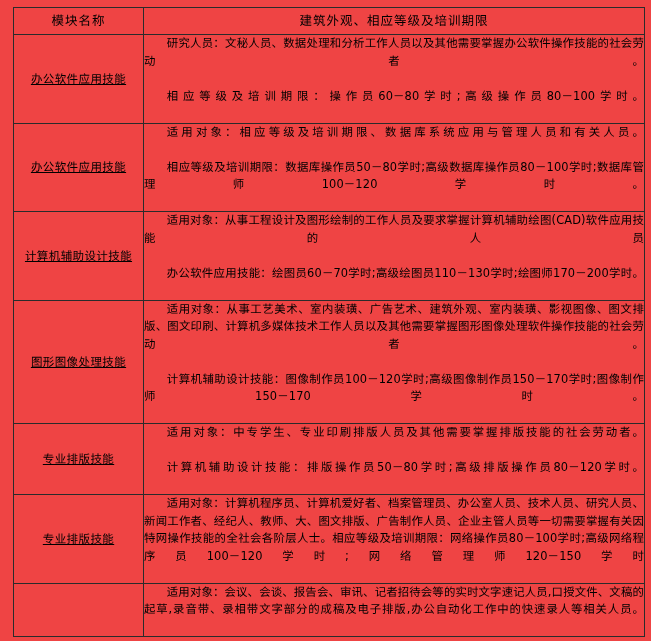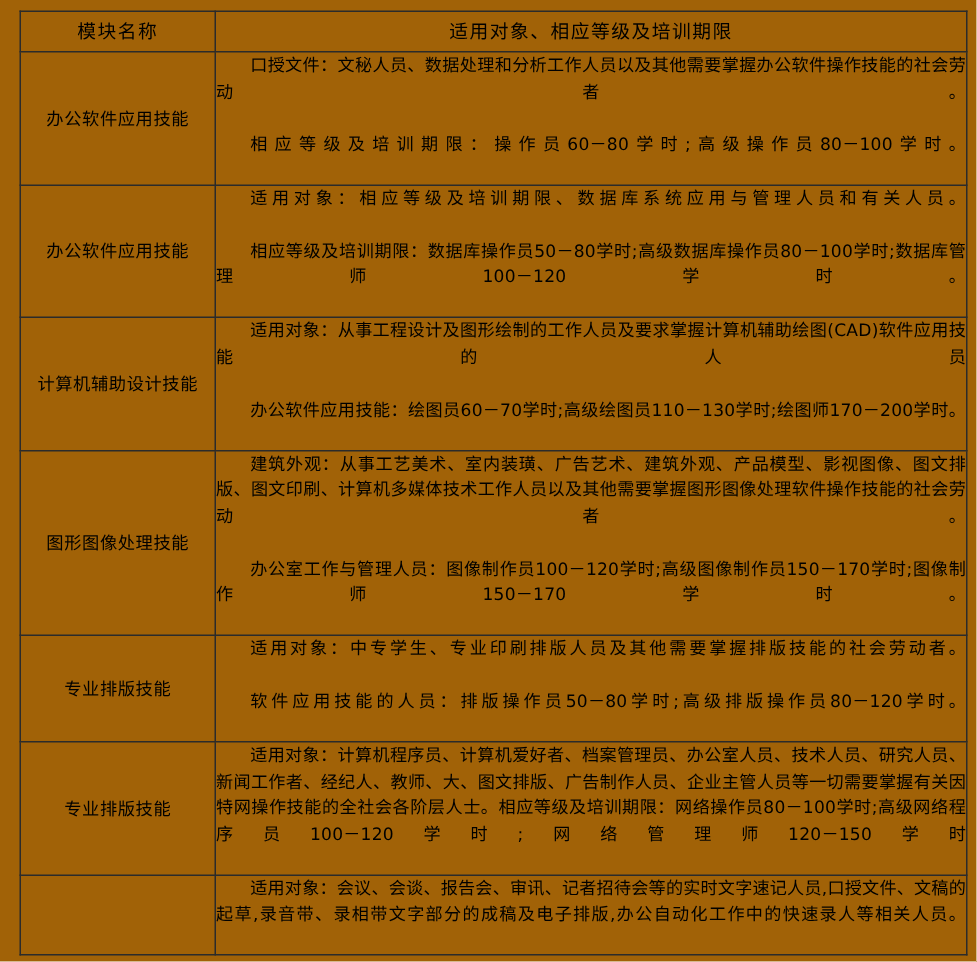--- a/index.html
+++ b/index.html
@@ -10,21 +10,21 @@
   }
   body {
     font-family: "DejaVu Sans", "Liberation Sans", sans-serif;
     color: #000000;
     -webkit-font-smoothing: none;
   }
   #page {
     width: 651px;
     height: 641px;
     position: relative;
-    background: #a16207;
+    background: #ef4444;
     overflow: hidden;
     box-sizing: border-box;
   }
   table.skills-table {
     border-collapse: collapse;
     width: 631px;
     margin: 7px 0 0 13px;
     table-layout: fixed;
     border: 1px solid #2b2b2b;
   }
@@ -51,20 +51,21 @@
     line-height: 24px;
   }
 
   
   td.module {
     text-align: center;
     font-size: 11.5px;
     line-height: 16px;
     padding: 2px 4px;
     letter-spacing: 0.4px;
+    text-decoration: underline;
   }
   td.module .mod-txt {
     display: block;
   }
 
   
   td.detail {
     font-size: 11.4px;
     line-height: 17.5px;
     padding: 3px 5px 3px 6px;
@@ -94,31 +95,31 @@
     <colgroup>
       <col class="c-module">
       <col class="c-detail">
     </colgroup>
     <thead>
       <tr>
         <th>
           <span class="hdr-txt">模块名称</span>
         </th>
         <th>
-          <span class="hdr-txt">适用对象、相应等级及培训期限</span>
+          <span class="hdr-txt">建筑外观、相应等级及培训期限</span>
         </th>
       </tr>
     </thead>
     <tbody id="table-body">
         <tr>
           <td class="module">
             <span class="mod-txt">办公软件应用技能</span>
           </td>
           <td class="detail">
-            <p>口授文件：文秘人员、数据处理和分析工作人员以及其他需要掌握办公软件操作技能的社会劳动者。</p>
+            <p>研究人员：文秘人员、数据处理和分析工作人员以及其他需要掌握办公软件操作技能的社会劳动者。</p>
             <p>相应等级及培训期限：操作员60－80学时;高级操作员80－100学时。</p>
           </td>
         </tr>
         <tr>
           <td class="module">
             <span class="mod-txt">办公软件应用技能</span>
           </td>
           <td class="detail">
             <p>适用对象：相应等级及培训期限、数据库系统应用与管理人员和有关人员。</p>
             <p>相应等级及培训期限：数据库操作员50－80学时;高级数据库操作员80－100学时;数据库管理师100－120学时。</p>
@@ -131,31 +132,31 @@
           <td class="detail">
             <p>适用对象：从事工程设计及图形绘制的工作人员及要求掌握计算机辅助绘图(CAD)软件应用技能的人员</p>
             <p>办公软件应用技能：绘图员60－70学时;高级绘图员110－130学时;绘图师170－200学时。</p>
           </td>
         </tr>
         <tr>
           <td class="module">
             <span class="mod-txt">图形图像处理技能</span>
           </td>
           <td class="detail">
-            <p>建筑外观：从事工艺美术、室内装璜、广告艺术、建筑外观、产品模型、影视图像、图文排版、图文印刷、计算机多媒体技术工作人员以及其他需要掌握图形图像处理软件操作技能的社会劳动者。</p>
-            <p>办公室工作与管理人员：图像制作员100－120学时;高级图像制作员150－170学时;图像制作师150－170学时。</p>
+            <p>适用对象：从事工艺美术、室内装璜、广告艺术、建筑外观、室内装璜、影视图像、图文排版、图文印刷、计算机多媒体技术工作人员以及其他需要掌握图形图像处理软件操作技能的社会劳动者。</p>
+            <p>计算机辅助设计技能：图像制作员100－120学时;高级图像制作员150－170学时;图像制作师150－170学时。</p>
           </td>
         </tr>
         <tr>
           <td class="module">
             <span class="mod-txt">专业排版技能</span>
           </td>
           <td class="detail">
             <p>适用对象：中专学生、专业印刷排版人员及其他需要掌握排版技能的社会劳动者。</p>
-            <p>软件应用技能的人员：排版操作员50－80学时;高级排版操作员80－120学时。</p>
+            <p>计算机辅助设计技能：排版操作员50－80学时;高级排版操作员80－120学时。</p>
           </td>
         </tr>
         <tr>
           <td class="module">
             <span class="mod-txt">专业排版技能</span>
           </td>
           <td class="detail">
             <p>适用对象：计算机程序员、计算机爱好者、档案管理员、办公室人员、技术人员、研究人员、新闻工作者、经纪人、教师、大、图文排版、广告制作人员、企业主管人员等一切需要掌握有关因特网操作技能的全社会各阶层人士。相应等级及培训期限：网络操作员80－100学时;高级网络程序员100－120学时;网络管理师120－150学时</p>
           </td>
         </tr>

